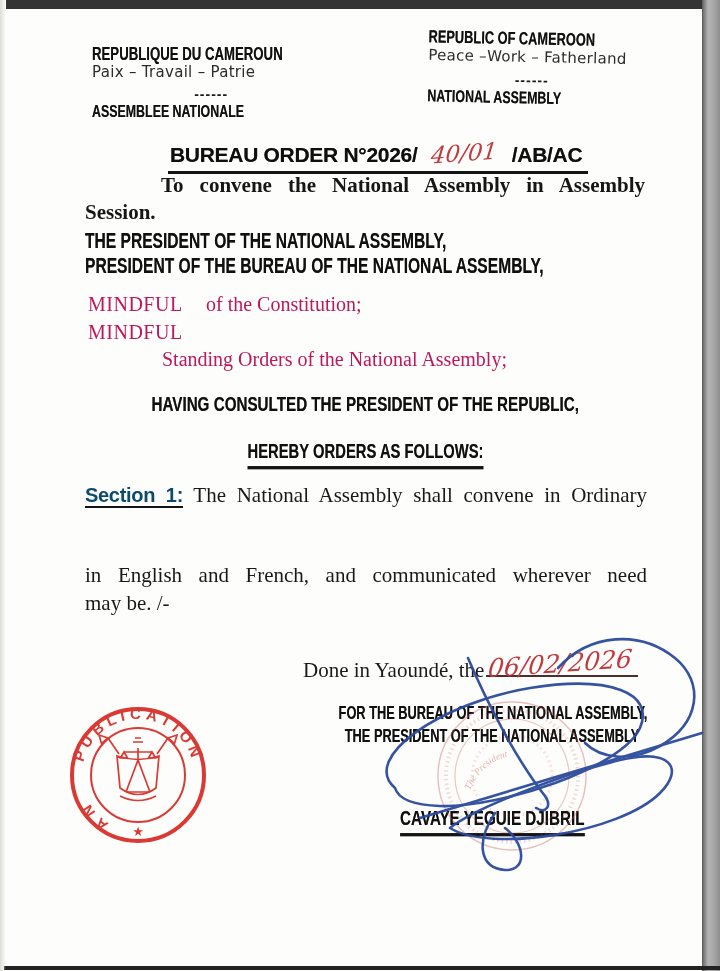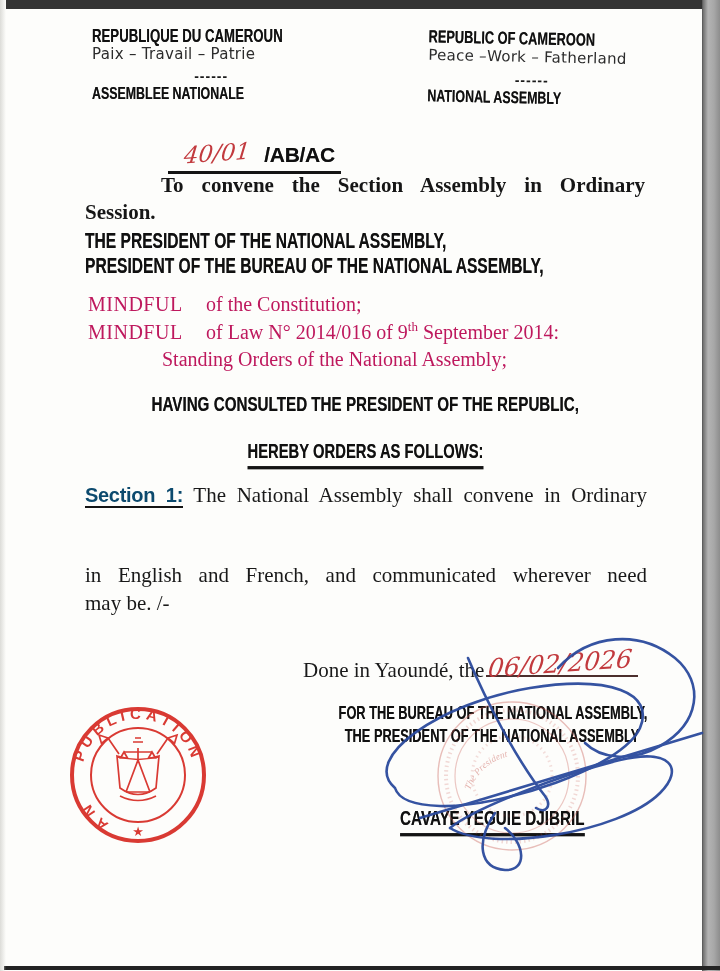--- a/index.html
+++ b/index.html
@@ -65,57 +65,57 @@
 </head>
 <body>
 
 <div class="page">
 
   <div class="edge-top"></div>
   <div class="edge-right"></div>
   <div class="edge-bottom"></div>
   <div class="edge-left"></div>
 
-  <div class="hdr-col" style="left:92px;top:26px;align-items:flex-start;">
+  <div class="hdr-col" style="left:92px;top:44px;align-items:flex-start;">
     <span class="stencil" style="font-size:16.5px;">REPUBLIQUE DU CAMEROUN</span>
     <span class="motto">Paix – Travail – Patrie</span>
     <span class="divider" style="margin:6px 0 2px 0;">------</span>
     <span class="stencil" style="font-size:15.5px;">ASSEMBLEE NATIONALE</span>
   </div>
 
   <div class="hdr-col" style="left:428px;top:30px;align-items:flex-start;transform:rotate(1.2deg);">
     <span class="stencil" style="font-size:16px;">REPUBLIC OF CAMEROON</span>
     <span class="motto">Peace –Work – Fatherland</span>
     <span class="divider" style="margin:7px 0 2px 0;">------</span>
     <span class="stencil" style="font-size:15.5px;">NATIONAL ASSEMBLY</span>
   </div>
 
   <div class="title-row">
+    <span class="title-part">BUREAU ORDER N°2026/</span>
     <span class="hw hw-number">40/01</span>
     <span class="title-part">/AB/AC</span>
   </div>
 
   <div class="purpose">
-    <div class="just" style="text-indent:76px;">To convene the Section Assembly in Ordinary</div>
+    <div class="just" style="text-indent:76px;">To convene the National Assembly in Assembly</div>
     <div>Session.</div>
   </div>
 
   <div class="authority">
     <span class="stencil">THE PRESIDENT OF THE NATIONAL ASSEMBLY,</span>
     <span class="stencil">PRESIDENT OF THE BUREAU OF THE NATIONAL ASSEMBLY,</span>
   </div>
 
   <div class="recitals">
     <div class="mrow">
       <span class="mlabel">MINDFUL</span>
       <span>of the Constitution;</span>
     </div>
     <div class="mrow">
       <span class="mlabel">MINDFUL</span>
-      <span><span>of Law N° 2014/016 of 9</span><sup class="sup">th</sup><span> September 2014:</span></span>
     </div>
     <div class="mcont">Standing Orders of the National Assembly;</div>
   </div>
 
   <div class="cline having" style="top:393px;">
     <span class="stencil stencil-c">HAVING CONSULTED THE PRESIDENT OF THE REPUBLIC,</span>
   </div>
 
   <div class="cline hereby" style="top:441px;">
     <span class="stencil stencil-c">HEREBY ORDERS AS FOLLOWS:</span>

